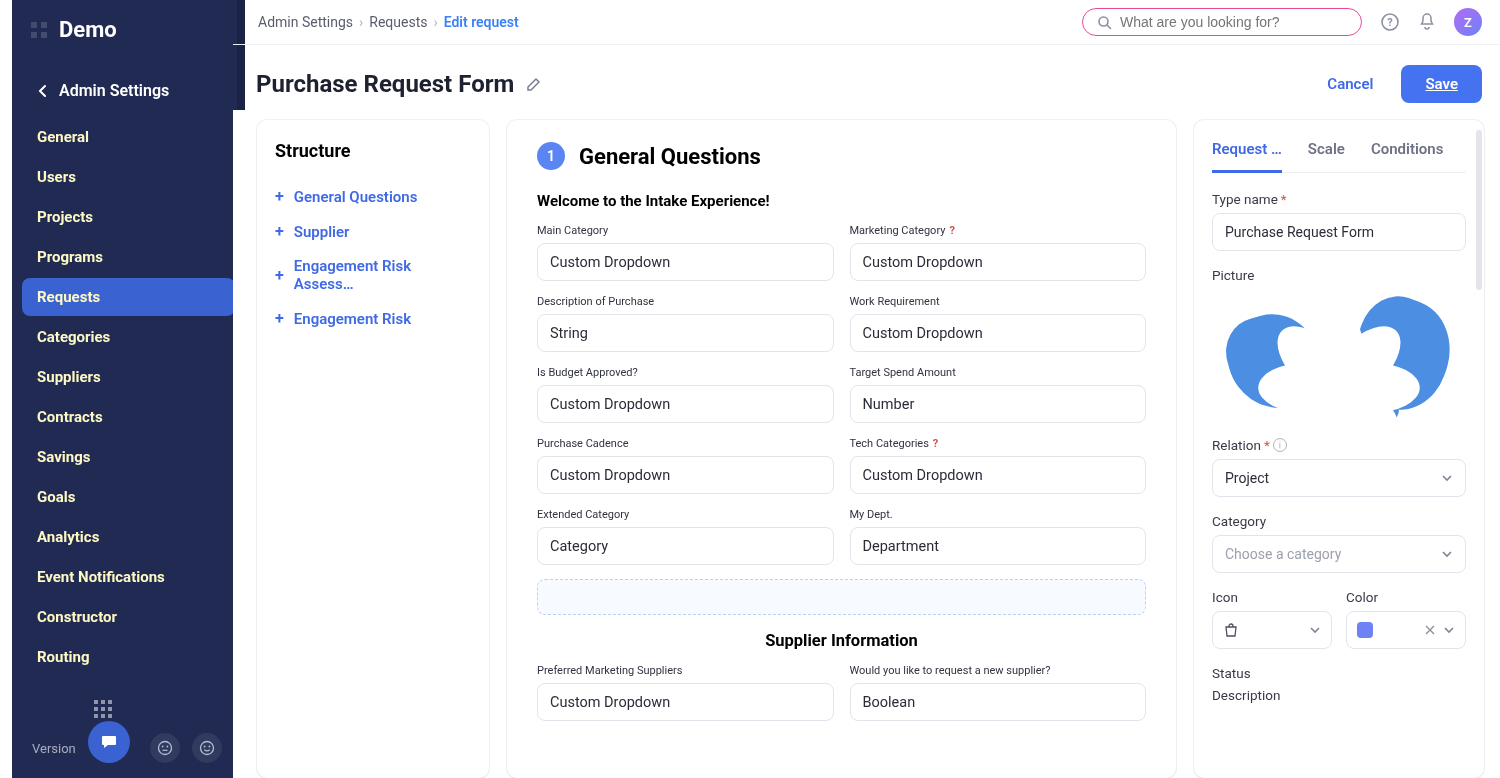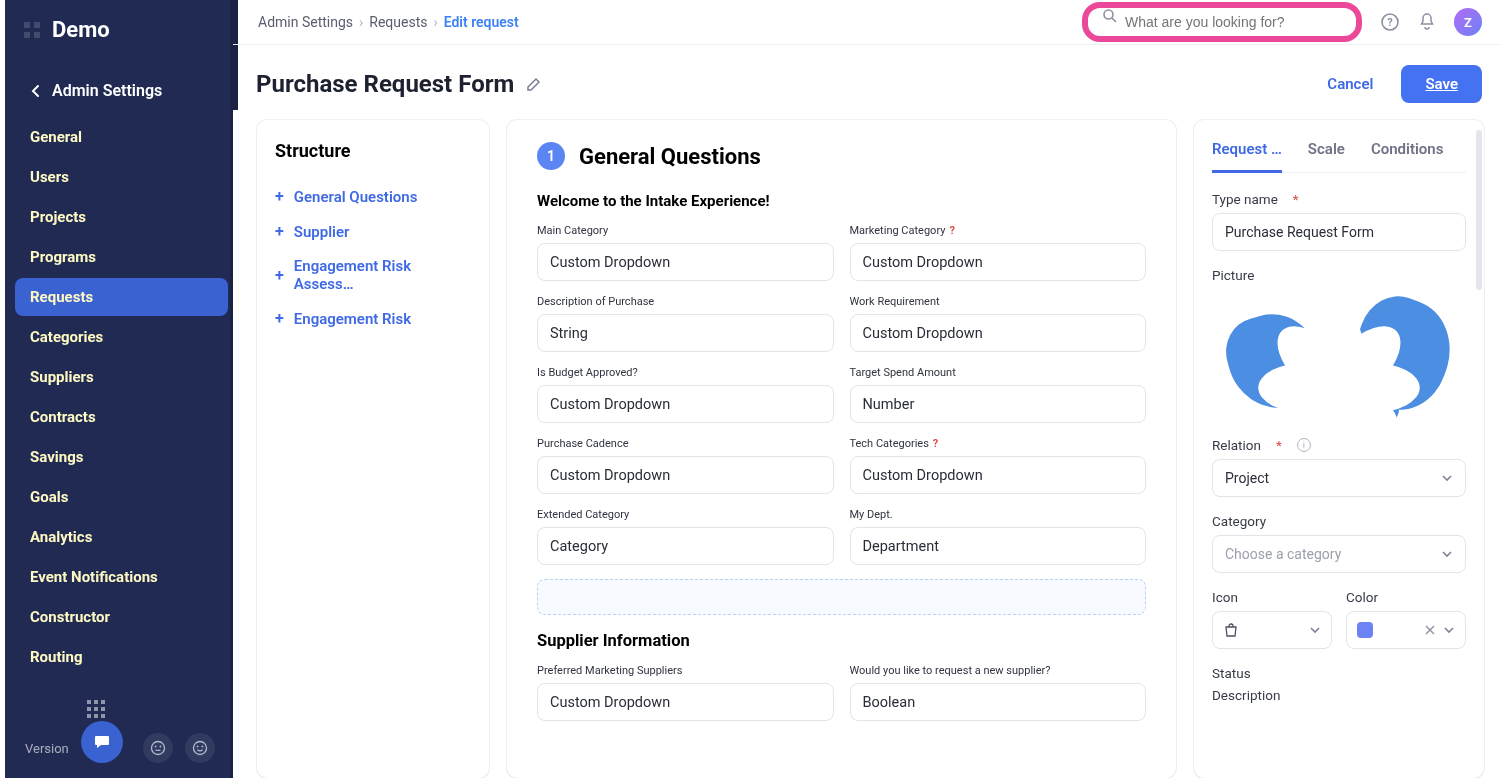--- a/index.html
+++ b/index.html
@@ -1,17 +1,17 @@
 <!DOCTYPE html>
 <html><head>
 <meta charset="utf-8">
 <style>
 * { box-sizing: border-box; margin: 0; padding: 0; }
 body { font-family: -apple-system, BlinkMacSystemFont, "Segoe UI", Roboto, sans-serif; background: #fff; width: 1500px; height: 778px; overflow: hidden; position: relative; }
-.sidebar { position: absolute; left: 5px; top: 0; width: 233px; height: 778px; background: #202a52; color: #fff; display: flex; flex-direction: column; }
+.sidebar { position: absolute; left: 12px; top: 0; width: 233px; height: 778px; background: #202a52; color: #fff; display: flex; flex-direction: column; }
 .sidebar-header { display: flex; align-items: center; padding: 17px 15px 17px 17px; }
 .sidebar-logo-icon { width: 20px; height: 20px; margin-right: 10px; opacity: 0.4; }
 .sidebar-logo-text { font-size: 22px; font-weight: 700; }
 .sidebar-back { display: flex; align-items: center; padding: 12px 20px 10px 25px; margin-top: 10px; }
 .sidebar-back-icon { margin-right: 12px; }
 .sidebar-back-text { font-size: 16px; font-weight: 600; }
 .sidebar-nav { flex: 1; overflow-y: auto; padding: 8px 10px; }
 .sidebar-nav-item { display: block; padding: 10px 15px; border-radius: 8px; color: #fef9c3; font-size: 15px; margin-bottom: 2px; cursor: pointer; font-weight: bold; }
 .sidebar-nav-item.active { background: #3b62d1; }
 .sidebar-bottom { padding: 10px 20px 15px 20px; display:flex; flex-direction:column; align-items:flex-start; }
@@ -21,21 +21,21 @@
 .sidebar-version { font-size:13px; opacity:0.6; }
 .chat-bubble { width:42px; height:42px; border-radius:50%; background:#3b62d1; display:flex; align-items:center; justify-content:center; position:absolute; left:76px; bottom:15px; }
 .emoji-btn { width:30px; height:30px; border-radius:50%; background:#ffffff14; display:flex; align-items:center; justify-content:center; }
 .sidebar-scrollhint { position:absolute; right:0; top:0; width:8px; height:778px; background:#1a2245; }
 .topbar { position:absolute; left:233px; top:0; right:0; height:45px; display:flex; align-items:center; padding:0 18px 0 25px; border-bottom:1px solid #eef0f4; }
 .breadcrumb { display:flex; align-items:center; font-size:14px; color:#5a5d6e; gap:6px; }
 .breadcrumb .crumb { cursor:pointer; }
 .breadcrumb .chev { color:#b2b6c1; }
 .breadcrumb .current { font-weight:600; color:#3b82f6; }
 .topbar-right { margin-left:auto; display:flex; align-items:center; gap:18px; }
-.search-box { display:flex; width:280px; height:40px; border:6px solid #ec4899; border-radius:18px; padding:0 14px; }
+.search-box { display:flex; align-items:center; width:280px; height:28px; border:1px solid #ec4899; border-radius:18px; padding:0 14px; }
 .search-box input { border:0; outline:0; font-size:14px; flex:1; background:transparent; }
 .icon-gray { color:#898d9d; }
 .avatar { width:28px; height:28px; border-radius:50%; background:linear-gradient(135deg,#b26cf5,#6c82f5); color:#fff; display:flex; align-items:center; justify-content:center; font-size:13px; font-weight:600; }
 .header-row { position:absolute; left:256px; top:65px; right:18px; display:flex; align-items:center; }
 .page-title { font-size:24px; font-weight:700; color:#1e2230; }
 .edit-icon-btn { margin-left:12px; color:#6d7082; cursor:pointer; }
 .header-actions { margin-left:auto; display:flex; gap:10px; align-items:center; }
 .btn-cancel { color:#3f69e5; font-size:15px; font-weight:600; padding:10px 18px; cursor:pointer; }
 .btn-save { background:#4472f0; color:#fff; font-size:15px; font-weight:600; padding:10px 24px; border-radius:8px; cursor:pointer;text-decoration:underline; }
 .body-area { position:absolute; left:233px; top:110px; right:0; bottom:0; background:#fff; display:flex; gap:18px; padding:10px 16px 0 24px; }
@@ -47,26 +47,26 @@
 .main-panel { flex:1; padding:22px 30px; overflow-y:auto; }
 .section-head { display:flex; align-items:center; margin-bottom:22px; }
 .section-badge { width:28px; height:28px; border-radius:50%; background:#5b85f2; color:#fff; font-size:14px; font-weight:600; display:flex; align-items:center; justify-content:center; margin-right:14px; }
 .section-title { font-size:22px; font-weight:700; }
 .welcome-text { font-size:15px; font-weight:700; margin-bottom:14px; }
 .field-grid { display:grid; grid-template-columns:1fr 1fr; gap:14px 16px; margin-bottom:16px; }
 .field-label { font-size:11px; color:#303340; margin-bottom:6px; display:flex; align-items:center; gap:4px; }
 .field-label .help { color:#d94c4c; font-weight:700; }
 .field-input { height:38px; border:1px solid #e1e4ea; border-radius:8px; padding:0 12px; font-size:14.5px; color:#2a2d38; display:flex; align-items:center; background:#fff; }
 .dropzone { grid-column:1/-1; height:36px; border:1.5px dashed #bcd0f7; border-radius:8px; background:#f7faff; }
-.subsection-title { font-size:16.5px; font-weight:700; margin:16px 0 14px 0; }
+.subsection-title { font-size:16.5px; font-weight:700; margin:16px 0 14px 0;text-align:center; }
 .side-panel { width:290px; padding:14px 18px 10px 18px; overflow-y:auto; position:relative; }
 .tabs { display:flex; border-bottom:1px solid #eceef3; margin-bottom:18px; gap:26px; }
 .tab { font-size:15px; font-weight:600; color:#6e7285; padding:6px 0 12px 0; cursor:pointer; white-space:nowrap; overflow:hidden; text-overflow:ellipsis; max-width:80px; }
 .tab.active { color:#3f69e5; border-bottom:3px solid #3f69e5; margin-bottom:-1px; }
-.form-label { font-size:13.5px; color:#383b48; margin-bottom:6px; display:flex; align-items:center; gap:15px; }
+.form-label { font-size:13.5px; color:#383b48; margin-bottom:6px; display:flex; align-items:center; gap:3px; }
 .form-label .req { color:#d94c4c; }
 .info-dot { width:14px; height:14px; border:1.4px solid #b0b4c1; border-radius:50%; display:inline-flex; align-items:center; justify-content:center; font-size:9px; color:#b0b4c1; }
 .input-box { width:100%; height:38px; border:1px solid #e1e4ea; border-radius:8px; padding:0 12px; font-size:14px; display:flex; align-items:center; justify-content:space-between; color:#2b2e39; margin-bottom:16px; background:#fff; }
 .input-box.placeholder { color:#9da0ad; }
 .picture-box { width:100%; height:132px; border-radius:6px; background:#fff; display:flex; align-items:center; justify-content:center; margin-bottom:16px; overflow:hidden; }
 .picture-art { position:relative; width:230px; height:132px; }
 .petal { position:absolute; width:50px; height:95px; background:#fff; border-radius:50%; left:90px; top:18px; transform-origin:50% 85%; border:0; }
 .blob { position:absolute; background:#4c8ee2; border-radius:40% 55% 48% 60%; }
 .icon-row { display:flex; gap:14px; }
 .icon-row .col { flex:1; }

